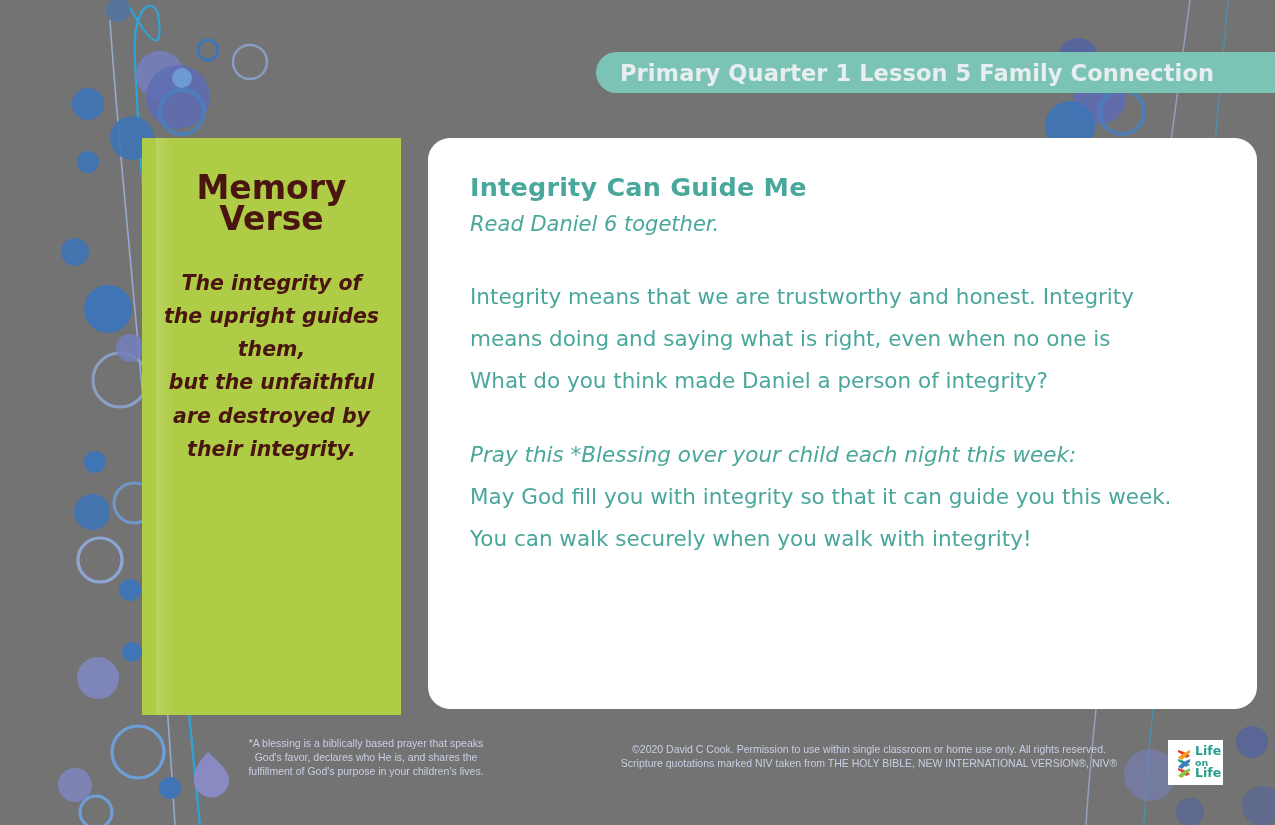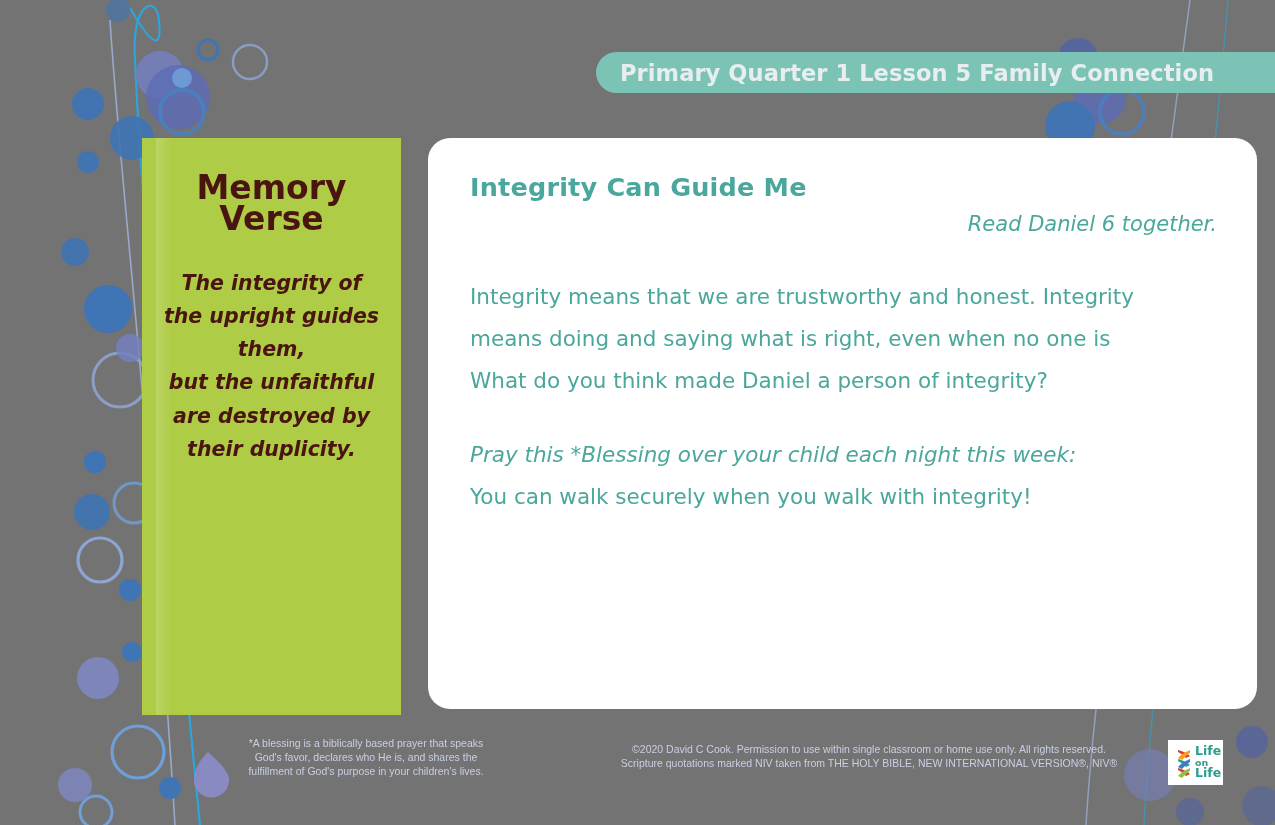--- a/index.html
+++ b/index.html
@@ -92,21 +92,21 @@
   }
   #card-title {
     text-align:left;
     color:#4aa79b;
     font-size:25.5px;
     font-weight:bold;
     font-family:"DejaVu Sans", sans-serif;
     letter-spacing:.2px;
   }
   #card-subtitle {
-    text-align:right;
+    text-align:left;
     color:#4aa79b;
     font-size:21px;
     font-style:italic;
     font-family:"DejaVu Sans", sans-serif;
     margin-top:10px;
   }
   #card-body { margin-top:40px; }
   .body-line {
     color:#4aa79b;
     font-size:21.5px;
@@ -226,36 +226,37 @@
     <div id="verse-heading">
       <span>Memory</span>
       <span class="l2">Verse</span>
     </div>
     <div id="verse-lines">
       <div class="verse-line">The integrity of</div>
       <div class="verse-line">the upright guides</div>
       <div class="verse-line">them,</div>
       <div class="verse-line">but the unfaithful</div>
       <div class="verse-line">are destroyed by</div>
-      <div class="verse-line">their duplicity.</div>
+      <div class="verse-line">their integrity.</div>
     </div>
   </div>
 
   <div id="card">
     <div id="card-title">Integrity Can Guide Me</div>
     <div id="card-subtitle">Read Daniel 6 together.</div>
 
     <div id="card-body">
       <div class="body-line">Integrity means that we are trustworthy and honest. Integrity</div>
       <div class="body-line">means doing and saying what is right, even when no one is</div>
       <div class="body-line">What do you think made Daniel a person of integrity?</div>
 
       <div class="body-gap"></div>
 
       <div class="body-line italic">Pray this *Blessing over your child each night this week:</div>
+      <div class="body-line">May God fill you with integrity so that it can guide you this week.</div>
       <div class="body-line">You can walk securely when you walk with integrity!</div>
     </div>
   </div>
 
   <div id="blessing-note">
     <div>*A blessing is a biblically based prayer that speaks</div>
     <div>God's favor, declares who He is, and shares the</div>
     <div>fulfillment of God's purpose in your children's lives.</div>
   </div>
 

